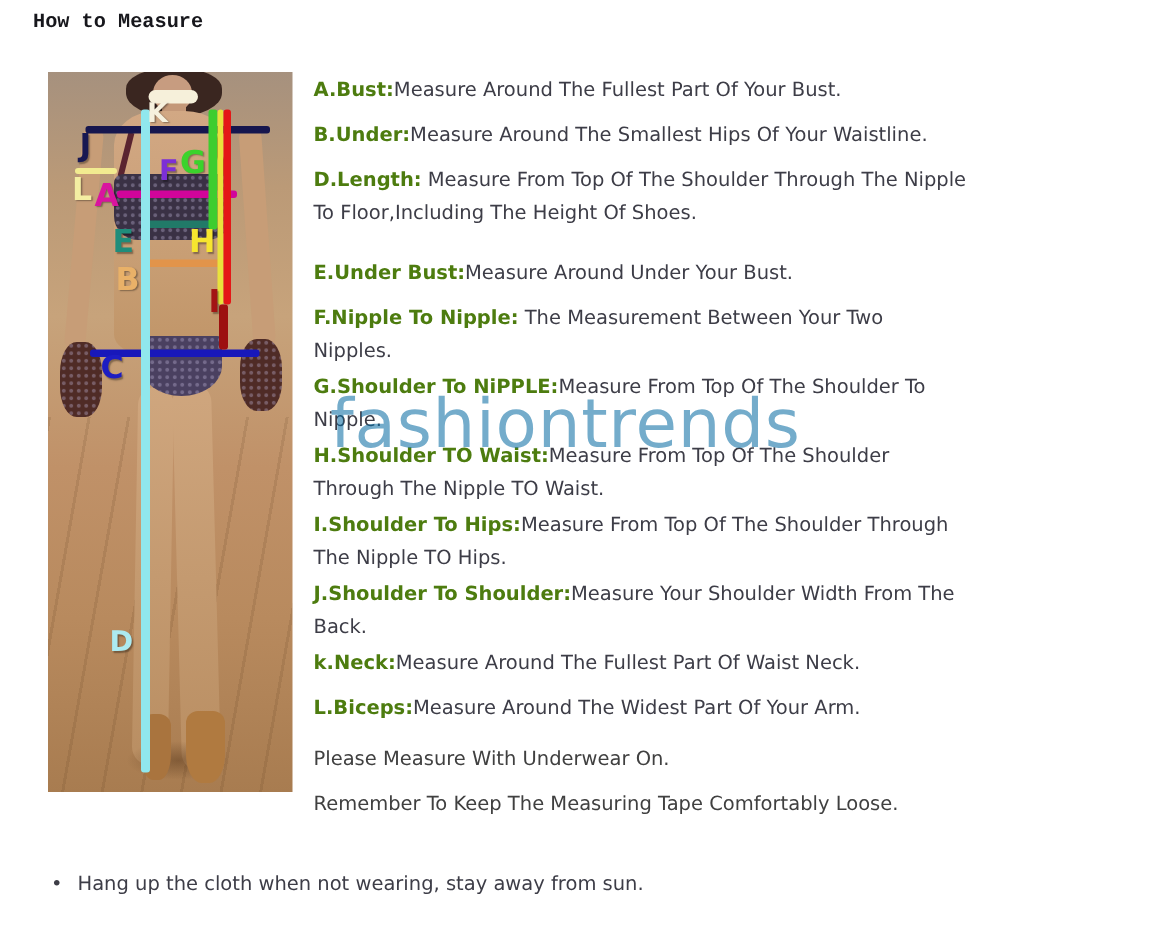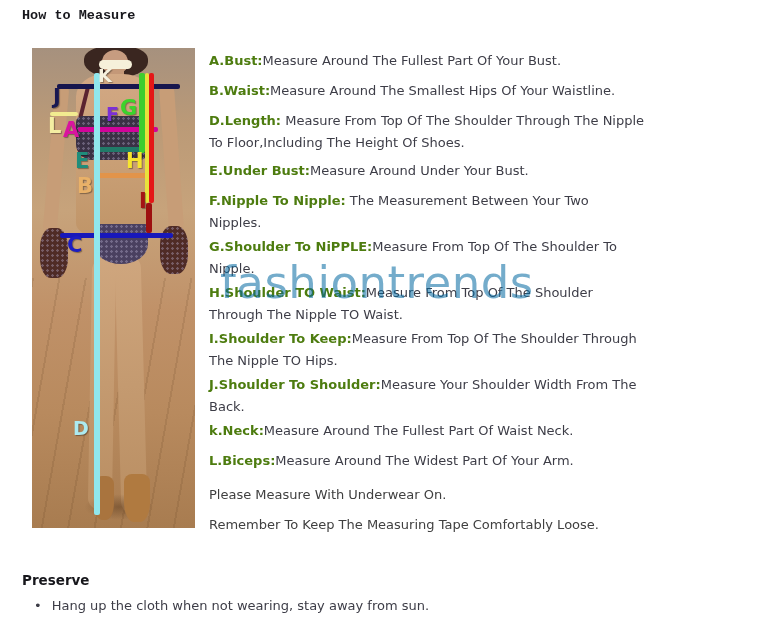--- a/index.html
+++ b/index.html
@@ -104,38 +104,37 @@
         <span class="mk" style="left: 45px; top: 128px; font-size: 21px; color: rgb(233, 177, 104);">B</span>
         <span class="mk" style="left: 94px; top: 103px; font-size: 21px; color: rgb(246, 229, 47);">H</span>
         <span class="mk" style="left: 107px; top: 143px; font-size: 21px; color: rgb(163, 20, 20);">I</span>
         <span class="mk" style="left: 35px; top: 187px; font-size: 21px; color: rgb(29, 29, 194);">C</span>
         <span class="mk" style="left: 41px; top: 371px; font-size: 19px; color: rgb(172, 234, 240);">D</span>
       </div>
   </div>
 
   <div class="column" id="measure-list">
       <p class="mi"><b>A.Bust:</b><span>Measure Around The Fullest Part Of Your Bust.</span></p>
-      <p class="mi"><b>B.Waist:</b><span>Measure Around The Smallest Hips Of Your Waistline.</span></p>
-      <p class="mi" style="margin-bottom: 6px;"><b>D.Length:</b><span> Measure From Top Of The Shoulder Through The Nipple To Floor,Including The Height Of Shoes.</span></p>
+      <p class="mi"><b>B.Under:</b><span>Measure Around The Smallest Hips Of Your Waistline.</span></p>
+      <p class="mi" style="margin-bottom: 18px;"><b>D.Length:</b><span> Measure From Top Of The Shoulder Through The Nipple To Floor,Including The Height Of Shoes.</span></p>
       <p class="mi"><b>E.Under Bust:</b><span>Measure Around Under Your Bust.</span></p>
       <p class="mi" style="margin-bottom: 2px;"><b>F.Nipple To Nipple:</b><span> The Measurement Between Your Two Nipples.</span></p>
       <p class="mi" style="margin-bottom: 2px;"><b>G.Shoulder To NiPPLE:</b><span>Measure From Top Of The Shoulder To Nipple.</span></p>
       <p class="mi" style="margin-bottom: 2px;"><b>H.Shoulder TO Waist:</b><span>Measure From Top Of The Shoulder Through The Nipple TO Waist.</span></p>
-      <p class="mi" style="margin-bottom: 2px;"><b>I.Shoulder To Keep:</b><span>Measure From Top Of The Shoulder Through The Nipple TO Hips.</span></p>
+      <p class="mi" style="margin-bottom: 2px;"><b>I.Shoulder To Hips:</b><span>Measure From Top Of The Shoulder Through The Nipple TO Hips.</span></p>
       <p class="mi" style="margin-bottom: 2px;"><b>J.Shoulder To Shoulder:</b><span>Measure Your Shoulder Width From The Back.</span></p>
       <p class="mi"><b>k.Neck:</b><span>Measure Around The Fullest Part Of Waist Neck.</span></p>
       <p class="mi"><b>L.Biceps:</b><span>Measure Around The Widest Part Of Your Arm.</span></p>
       <p class="note first">Please Measure With Underwear On.</p>
       <p class="note">Remember To Keep The Measuring Tape Comfortably Loose.</p>
     </div>
 
   <div class="watermark">fashiontrends</div>
 
   <div class="preserve">
-    <h2>Preserve</h2>
     <div id="preserve-items">
         <div class="bullet-row">
           <span class="dot">•</span>
           <span>Hang up the cloth when not wearing, stay away from sun.</span>
         </div>
       </div>
   </div>
 
 </div>
 

